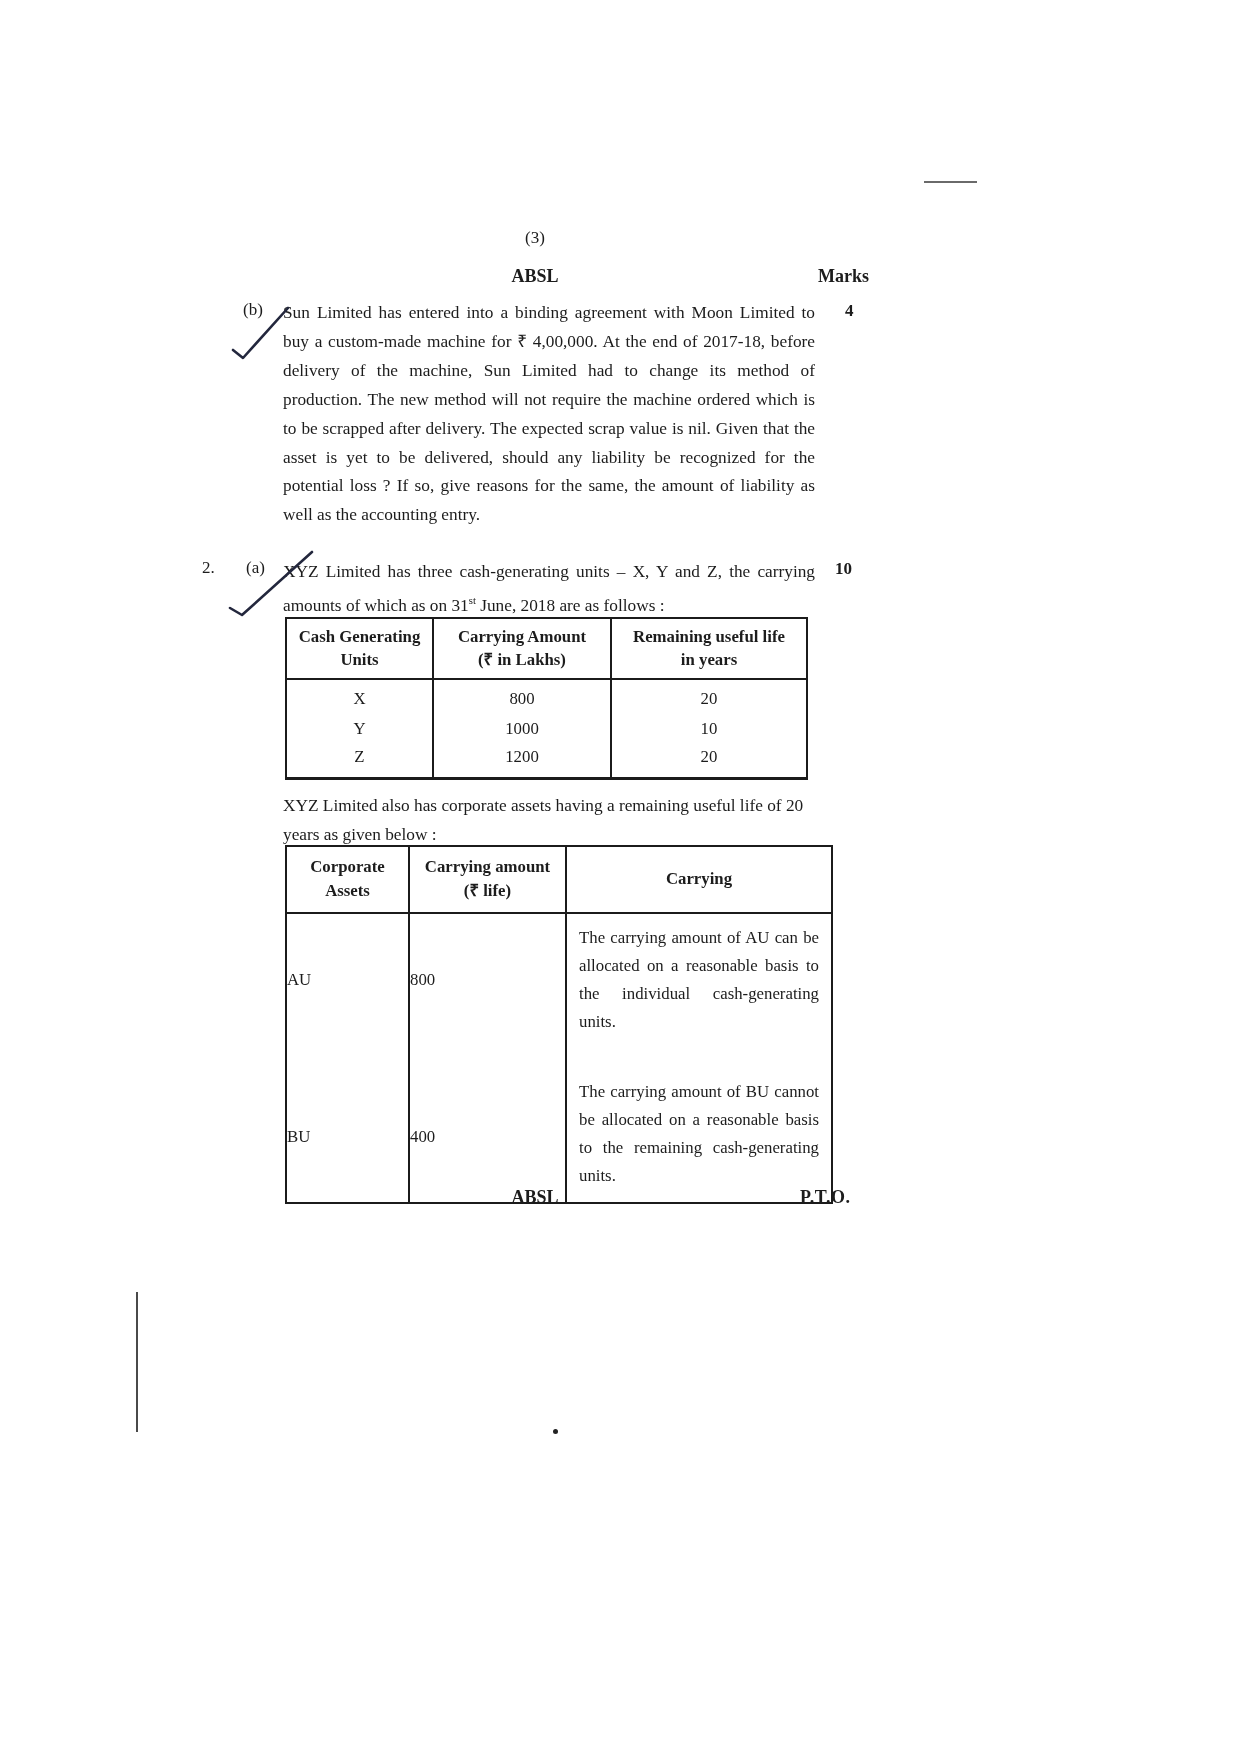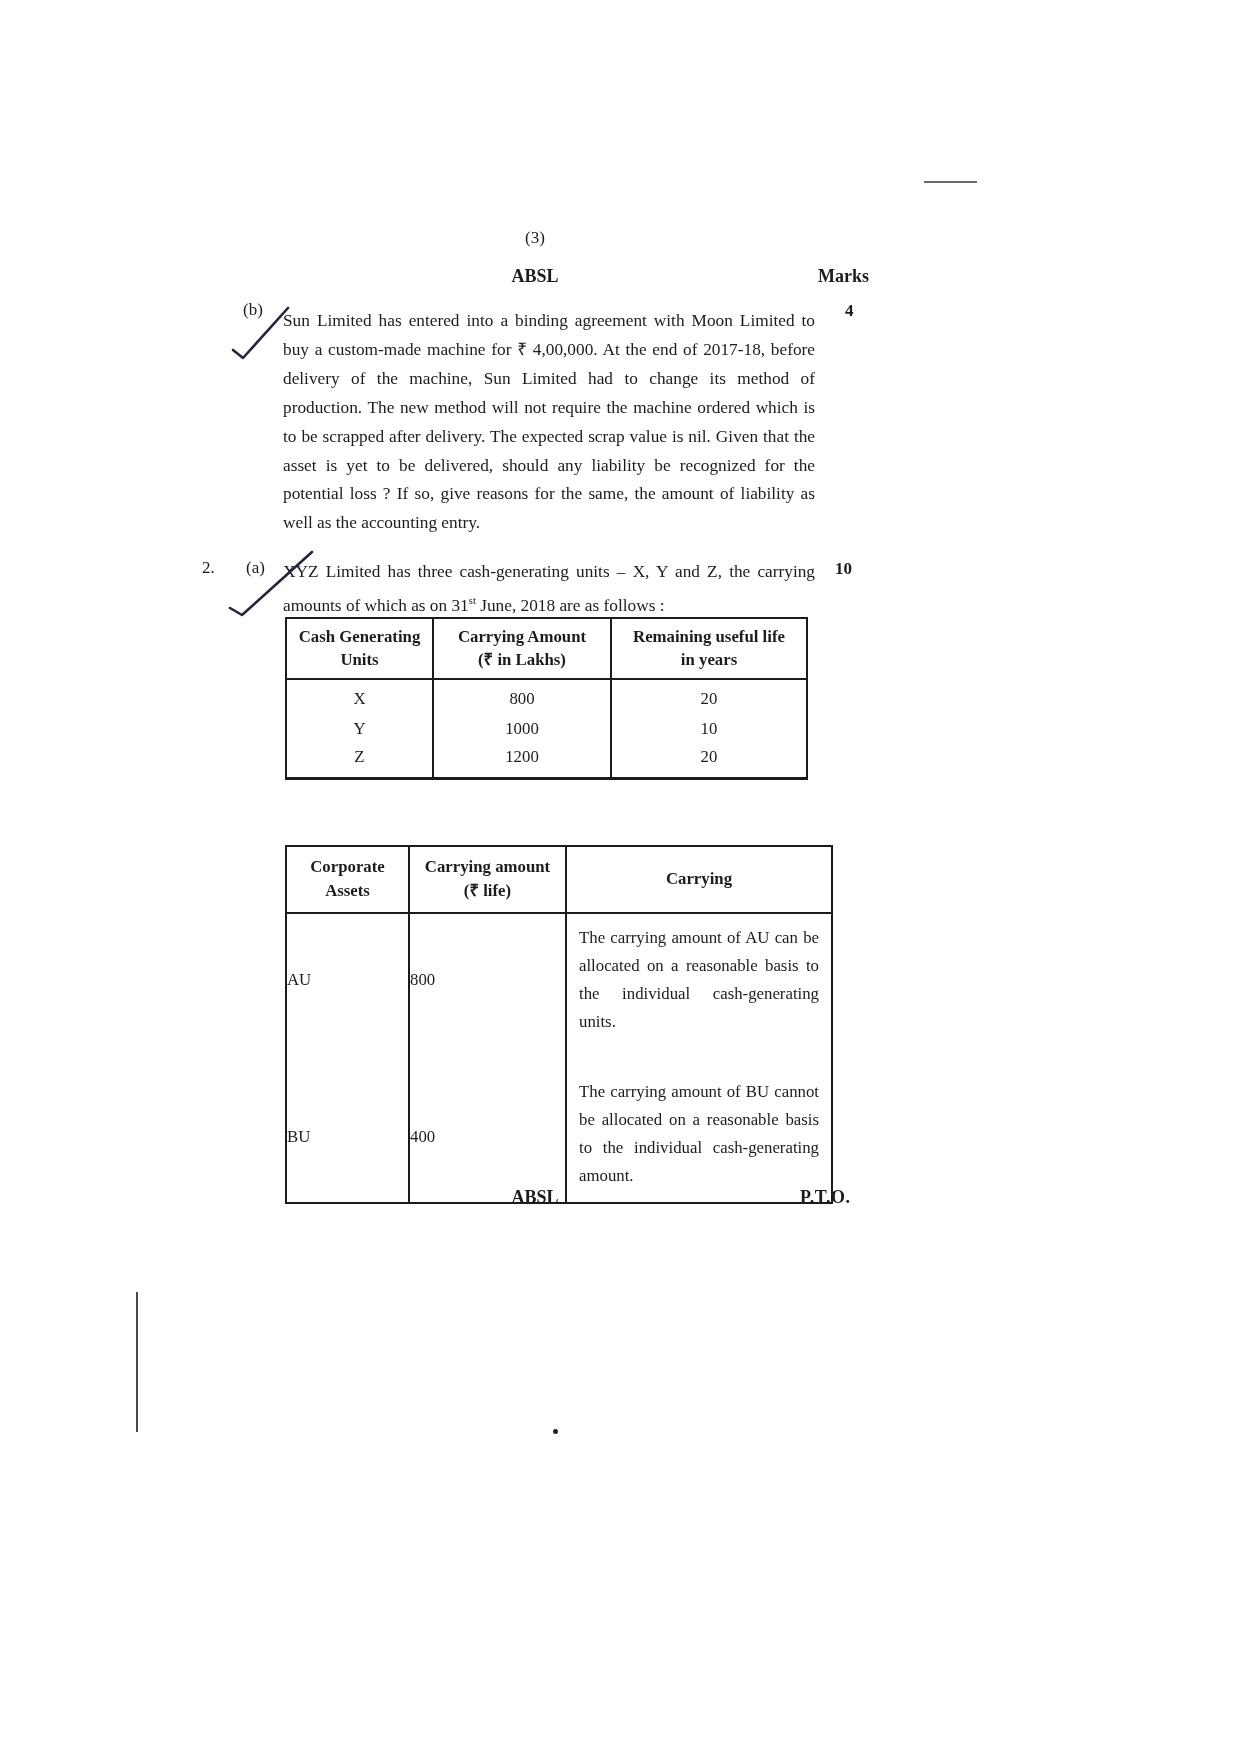--- a/index.html
+++ b/index.html
@@ -23,21 +23,21 @@
 
   .pageno { position: absolute; left: 455px; top: 228px; width: 160px; text-align: center; font-size: 17px; }
 
   .hdr-title  { position: absolute; left: 455px; top: 266px; width: 160px; text-align: center; font-size: 18px; font-weight: bold; }
   .hdr-marks  { position: absolute; left: 818px; top: 266px; font-size: 18px; font-weight: bold; text-align: center; }
 
   .qb-label { position: absolute; left: 243px; top: 300px; font-size: 17px; }
   .qb-marks { position: absolute; left: 845px; top: 301px; font-size: 17px; font-weight: bold; }
   .qb-text  {
     position: absolute; left: 283px; top: 299px; width: 532px;
-    font-size: 17.3px; line-height: 28.9px; text-align: justify; margin-top: 8px;
+    font-size: 17.3px; line-height: 28.9px; text-align: justify;
   }
 
   .tick { position: absolute; }
   .tick-b { left: 224px; top: 300px; }
   .tick-a { left: 220px; top: 546px; }
   .tick polyline { fill: none; stroke: #23273d; stroke-width: 2.6; stroke-linecap: round; stroke-linejoin: round; }
 
   .q2-num   { position: absolute; left: 202px; top: 558px; font-size: 17px; }
   .q2a-label{ position: absolute; left: 246px; top: 558px; font-size: 17px; }
   .q2a-marks{ position: absolute; left: 835px; top: 559px; font-size: 17px; font-weight: bold; }
@@ -132,20 +132,21 @@
         <td>10</td>
       </tr>
       <tr>
         <td>Z</td>
         <td>1200</td>
         <td>20</td>
       </tr>
     </tbody>
   </table>
 
+  <div class="mid-text">XYZ Limited also has corporate assets having a remaining useful life of 20 years as given below :</div>
 
   <table class="t2">
     <colgroup>
         <col class="c1">
         <col class="c2">
         <col class="c3">
       </colgroup>
     <thead>
       <tr>
         <th><span>Corporate</span><br><span>Assets</span></th>
@@ -155,21 +156,21 @@
     </thead>
     <tbody>
       <tr class="row-au">
         <td class="center">AU</td>
         <td class="center">800</td>
         <td class="remarks">The carrying amount of AU can be allocated on a reasonable basis to the individual cash-generating units.</td>
       </tr>
       <tr class="row-bu">
         <td class="center">BU</td>
         <td class="center">400</td>
-        <td class="remarks">The carrying amount of BU cannot be allocated on a reasonable basis to the individual cash-generating amount.</td>
+        <td class="remarks">The carrying amount of BU cannot be allocated on a reasonable basis to the remaining cash-generating units.</td>
       </tr>
     </tbody>
   </table>
 
   <div class="ftr-title">ABSL</div>
   <div class="ftr-pto">P.T.O.</div>
 
   <div class="artifact-vline"></div>
   <div class="artifact-dot"></div>
 

